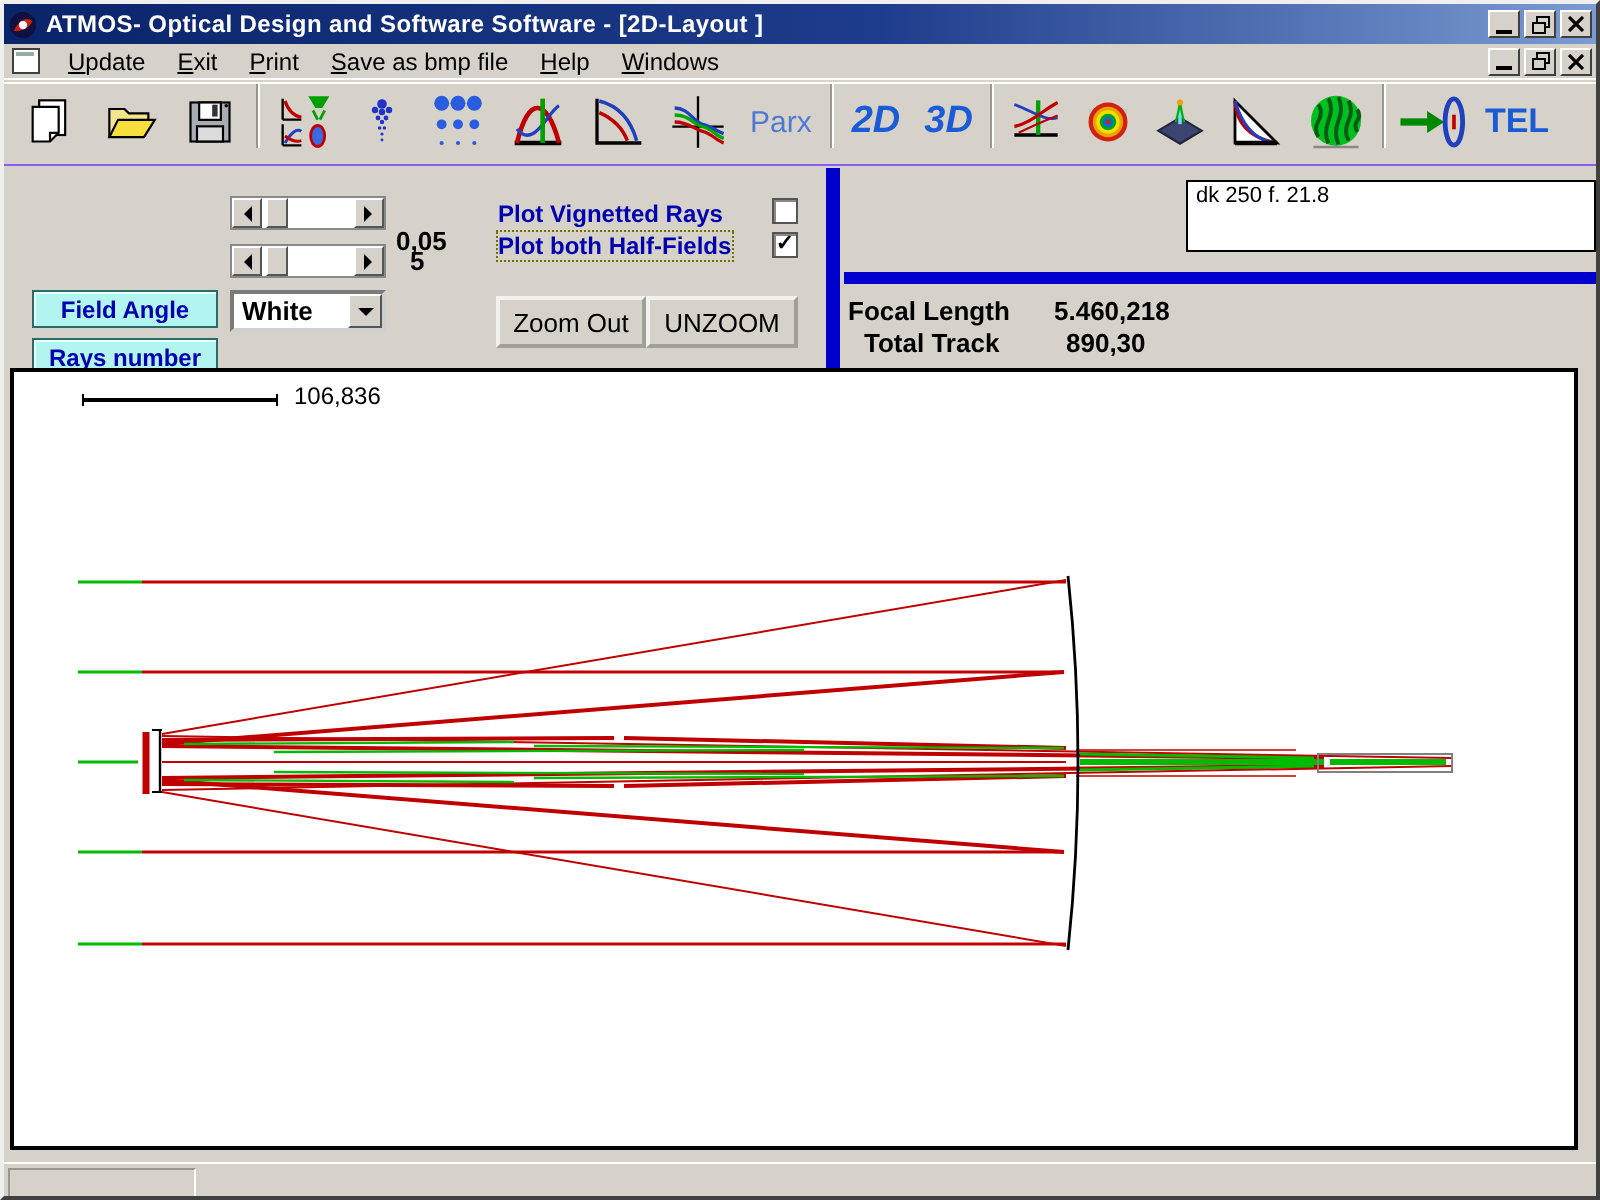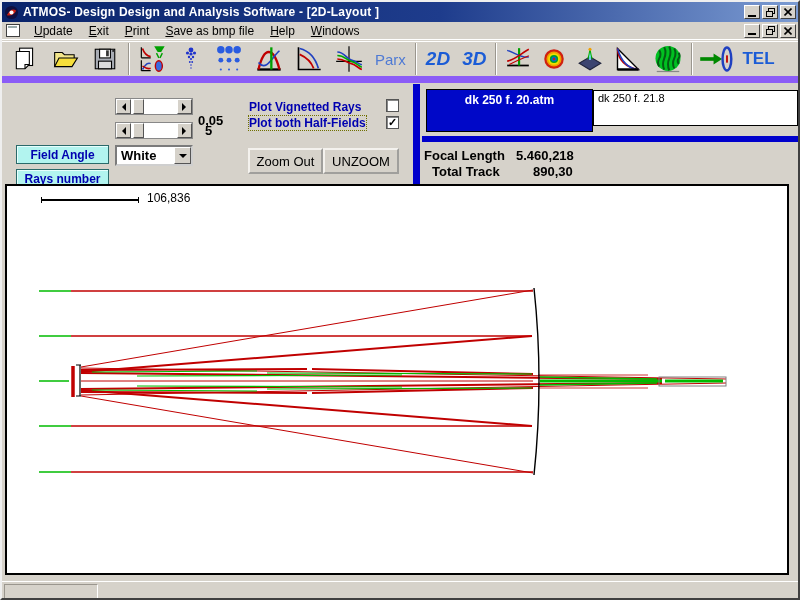--- a/index.html
+++ b/index.html
@@ -18,21 +18,21 @@
   .glyph-min{width:8px;height:2px;background:#000;margin-top:7px;}
   
   .menubar{position:absolute;left:0;top:20px;width:100%;height:18px;background:#d6d2ca;
     display:flex;align-items:center;gap:0;padding:0 2px;border-bottom:1px solid #fff;}
   .menu-item{font-size:12px;color:#000;padding:14px 8px;cursor:default;}
   .menubar .spacer{flex:1;}
   .mdi-icon{width:14px;height:13px;background:#fff;border:1px solid #404040;margin:0 6px 0 2px;position:relative;}
   .mdi-icon:before{content:"";position:absolute;left:1px;top:1px;width:9px;height:2px;background:#9aa;}
   
   .toolbar{position:absolute;left:0;top:39px;width:100%;height:42px;background:#d6d2ca;
-    display:flex;align-items:center;padding:0 3px;border-top:1px solid #fff;border-bottom:7px solid #8b5cf6;}
+    display:flex;align-items:flex-start;padding:0 3px;border-top:1px solid #fff;border-bottom:1px solid #8b5cf6;}
   .tbtn{width:40px;height:38px;display:flex;align-items:center;justify-content:center;background:transparent;border:1px solid transparent;padding:0;}
   .tbtn.narrow{width:36px;}
   .tsep{width:2px;height:32px;margin:0 3px;border-left:1px solid #9a968e;border-right:1px solid #fff;}
   .ttext{font-size:15px;color:#4f7ad4;padding:0 6px;background:transparent;border:none;height:38px;display:flex;align-items:center;}
   .ttext.big{font-size:19px;font-weight:bold;font-style:italic;color:#1b5cd6;}
   .ttext.tel{font-size:17px;font-weight:bold;color:#1b5cd6;font-style:normal;}
   
   .controls-row{position:absolute;left:0;top:82px;width:100%;height:100px;background:#d6d2ca;}
   .cyanbtn{position:absolute;left:14px;width:93px;height:19px;background:#b2f4ef;
     border:1px solid #2a6a6a;box-shadow:inset 1px 1px 0 #e6fffd;
@@ -78,21 +78,21 @@
 <body>
 
 <div class="window">
 
   <div class="titlebar">
     <svg width="15" height="15" viewBox="0 0 16 16">
       <circle cx="8" cy="8" r="7" fill="#101040"></circle>
       <path d="M3,11 Q8,2 13,6 Q10,12 3,11 Z" fill="#d02010"></path>
       <circle cx="8" cy="8" r="2.2" fill="#fff"></circle>
     </svg>
-    <span class="title">ATMOS- Design Design and Analysis Software - [2D-Layout  ]</span>
+    <span class="title">ATMOS- Optical Design and Software Software - [2D-Layout  ]</span>
     <span class="winbtns">
       <button class="winbtn">
           <span class="glyph-min"></span>
         </button>
       <button class="winbtn">
         <svg width="9" height="9" viewBox="0 0 9 9">
           <rect x="2.5" y="0.5" width="6" height="5" fill="none" stroke="#000"></rect>
           <rect x="0.5" y="3.5" width="6" height="5" fill="#d6d2ca" stroke="#000"></rect>
         </svg>
       </button>
@@ -330,25 +330,24 @@
     <button class="checkbox" style="left:384px;top:15px;"></button>
     <span class="chk-label focused" style="left:247px;top:32px;">Plot both Half-Fields</span>
     <button class="checkbox" style="left:384px;top:32px;">✓</button>
 
     <button class="graybtn" style="left:246px;top:64px;width:75px;">Zoom Out</button>
     <button class="graybtn" style="left:321px;top:64px;width:76px;">UNZOOM</button>
 
     <div class="vdivider"></div>
 
     <div class="infopanel">
-      <div class="bluebox">dk 250  f. 20.atm</div>
       <div class="whitebox">dk 250 f. 21.8</div>
       <div class="hdivider"></div>
       <span class="inf-label" style="left:4px;top:64px;">Focal Length</span>
-      <span class="inf-label" style="left:96px;top:64px;text-align:center;">5.460,218</span>
+      <span class="inf-label" style="left:107px;top:64px;text-align:center;">5.460,218</span>
       <span class="inf-label" style="left:12px;top:80px;">Total Track</span>
       <span class="inf-label" style="left:113px;top:80px;">890,30</span>
     </div>
   </div>
 
   <div class="canvas">
     <div class="scale-line">
       <span class="scale-tick" style="left:0;"></span>
       <span class="scale-tick" style="right:0;"></span>
     </div>

